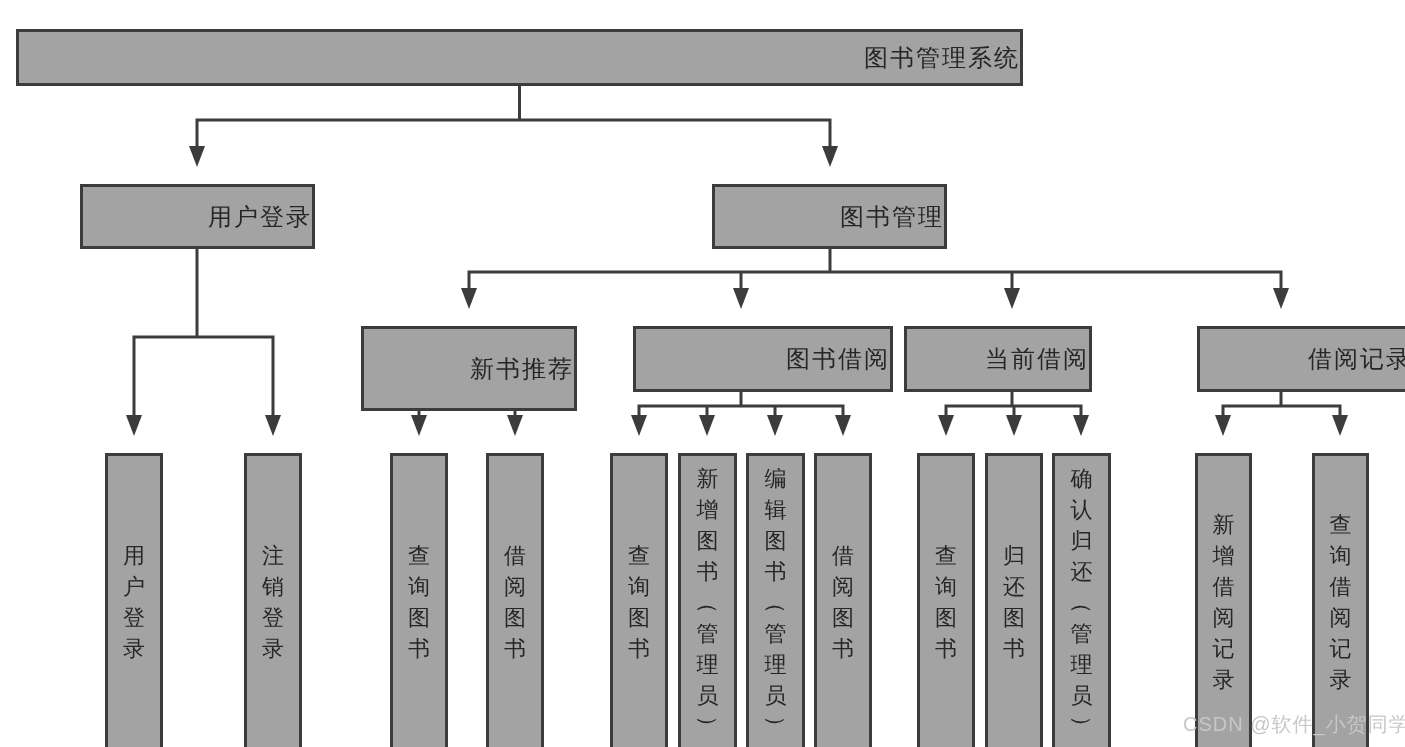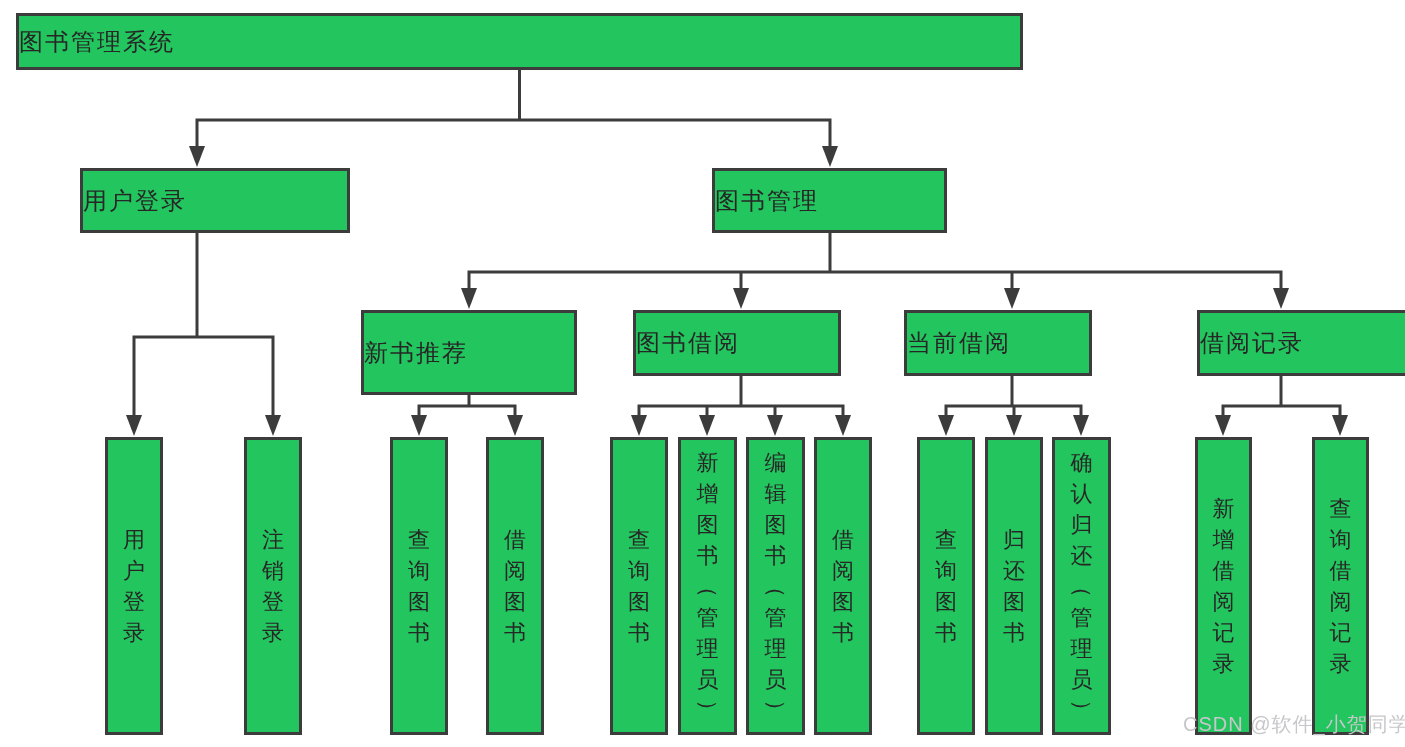--- a/index.html
+++ b/index.html
@@ -14,26 +14,27 @@
   .connector-svg {
     position: absolute;
     left: 0; top: 0;
     width: 1405px; height: 747px;
     z-index: 1;
   }
   .node {
     position: absolute;
     box-sizing: border-box;
     border: 3px solid #3c3c3c;
-    background: #22c55e;
+    background: #a3a3a3;
     color: #262626;
     display: flex;
     align-items: center;
-    justify-content: flex-start;
+    justify-content: flex-end;
     z-index: 2;
+    margin-top: 16px;
   }
   .hlabel {
     font-size: 24px;
     letter-spacing: 2px;
     white-space: nowrap;
     text-align: center;
   }
   .vtext {
     display: flex;
     flex-direction: column;
@@ -98,31 +99,31 @@
       <polygon points="1073,415 1089,415 1081,436"></polygon>
       <polygon points="1215,415 1231,415 1223,436"></polygon>
       <polygon points="1332,415 1348,415 1340,436"></polygon>
     </g>
   </svg>
 
   <div class="node" style="left:16px; top:13px; width:1007px; height:57px;">
     <span class="hlabel">图书管理系统</span>
   </div>
 
-  <div class="node" style="left:80px; top:168px; width:270px; height:65px;">
+  <div class="node" style="left:80px; top:168px; width:235px; height:65px;">
     <span class="hlabel">用户登录</span>
   </div>
   <div class="node" style="left:712px; top:168px; width:235px; height:65px;">
     <span class="hlabel">图书管理</span>
   </div>
 
   <div class="node" style="left:361px; top:310px; width:216px; height:85px;">
     <span class="hlabel">新书推荐</span>
   </div>
-  <div class="node" style="left:633px; top:310px; width:208px; height:66px;">
+  <div class="node" style="left:633px; top:310px; width:260px; height:66px;">
     <span class="hlabel">图书借阅</span>
   </div>
   <div class="node" style="left:904px; top:310px; width:188px; height:66px;">
     <span class="hlabel">当前借阅</span>
   </div>
   <div class="node" style="left:1197px; top:310px; width:218px; height:66px;">
     <span class="hlabel">借阅记录</span>
   </div>
 
   <div class="node" style="left:105px; top:437px; width:58px; height:298px;">

